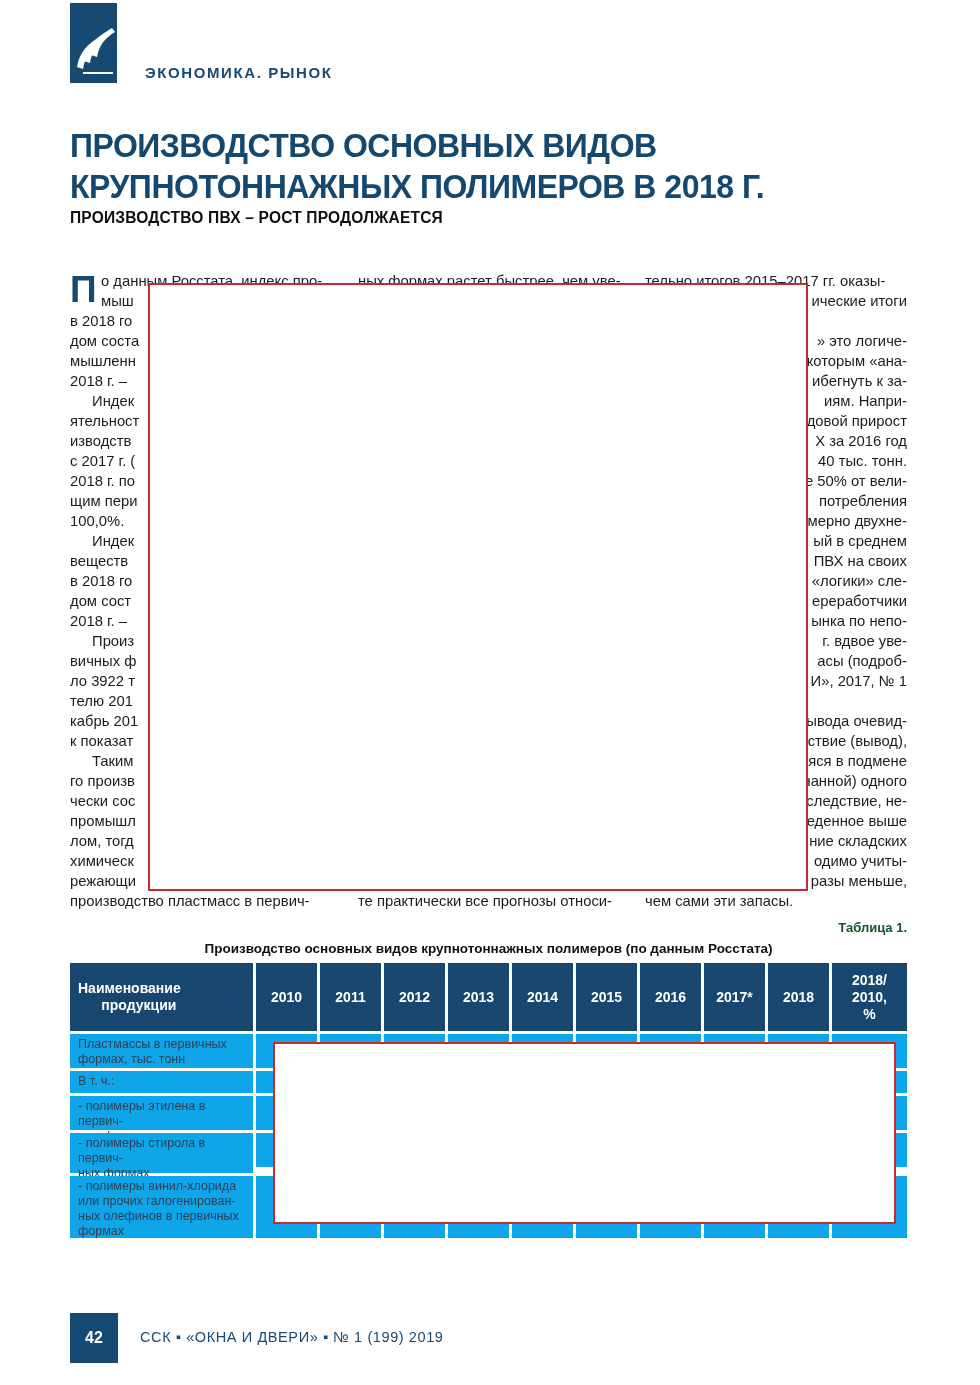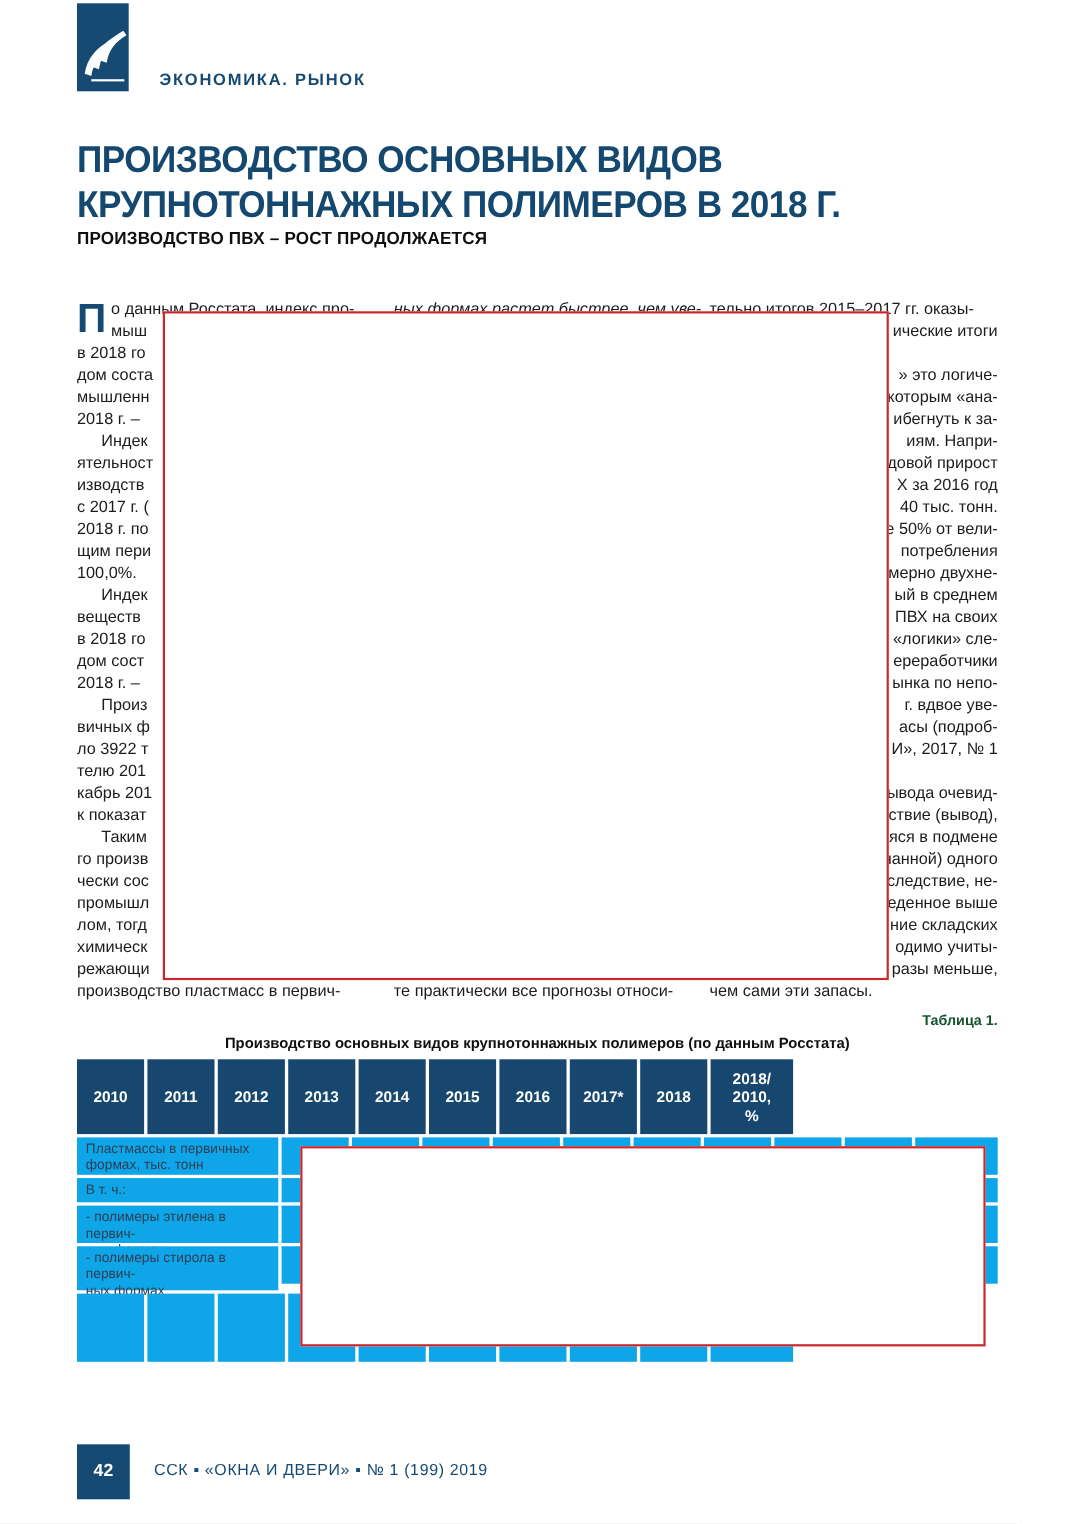--- a/index.html
+++ b/index.html
@@ -120,21 +120,21 @@
       <div class="bline" style="left: 70px; top: 712px;">кабрь 201</div>
       <div class="bline" style="left: 70px; top: 732px;">к показат</div>
       <div class="bline" style="left: 92px; top: 752px;">Таким</div>
       <div class="bline" style="left: 70px; top: 772px;">го произв</div>
       <div class="bline" style="left: 70px; top: 792px;">чески сос</div>
       <div class="bline" style="left: 70px; top: 812px;">промышл</div>
       <div class="bline" style="left: 70px; top: 832px;">лом, тогд</div>
       <div class="bline" style="left: 70px; top: 852px;">химическ</div>
       <div class="bline" style="left: 70px; top: 872px;">режающи</div>
       <div class="bline" style="left: 70px; top: 892px;">производство пластмасс в первич-</div>
-      <div class="bline" style="left: 358px; top: 272px; font-style: italic;">ных формах растет быстрее, чем уве-</div>
+      <div class="bline" style="left: 358px; top: 272px;">ных формах растет быстрее, чем уве-</div>
       <div class="bline" style="left: 358px; top: 892px;">те практически все прогнозы относи-</div>
       <div class="bline" style="left: 645px; top: 272px; width: 262px; text-align: left;">тельно итогов 2015–2017 гг. оказы-</div>
       <div class="bline" style="left: 645px; top: 292px; width: 262px; text-align: right;">ические итоги</div>
       <div class="bline" style="left: 645px; top: 332px; width: 262px; text-align: right;">» это логиче-</div>
       <div class="bline" style="left: 645px; top: 352px; width: 262px; text-align: right;">которым «ана-</div>
       <div class="bline" style="left: 645px; top: 372px; width: 262px; text-align: right;">ибегнуть к за-</div>
       <div class="bline" style="left: 645px; top: 392px; width: 262px; text-align: right;">иям. Напри-</div>
       <div class="bline" style="left: 645px; top: 412px; width: 262px; text-align: right;">довой прирост</div>
       <div class="bline" style="left: 645px; top: 432px; width: 262px; text-align: right;">Х за 2016 год</div>
       <div class="bline" style="left: 645px; top: 452px; width: 262px; text-align: right;">40 тыс. тонн.</div>
@@ -160,20 +160,22 @@
       <div class="bline" style="left: 645px; top: 872px; width: 262px; text-align: right;">разы меньше,</div>
       <div class="bline" style="left: 645px; top: 892px; width: 262px; text-align: left;">чем сами эти запасы.</div>
     </div>
 
   <div class="redact" style="left:148px;top:283px;width:660px;height:608px;"></div>
 
   <div class="table-label">Таблица 1.</div>
   <div class="table-caption">Производство основных видов крупнотоннажных полимеров (по данным Росстата)</div>
   <div class="ptable" id="ptable">
       <div class="trow">
+        <div class="tcell th name" style="width: 183px; height: 68px;">Наименование
+      продукции</div>
         <div class="tcell th" style="width: 61px; height: 68px;">2010</div>
         <div class="tcell th" style="width: 61px; height: 68px;">2011</div>
         <div class="tcell th" style="width: 61px; height: 68px;">2012</div>
         <div class="tcell th" style="width: 61px; height: 68px;">2013</div>
         <div class="tcell th" style="width: 61px; height: 68px;">2014</div>
         <div class="tcell th" style="width: 61px; height: 68px;">2015</div>
         <div class="tcell th" style="width: 61px; height: 68px;">2016</div>
         <div class="tcell th" style="width: 61px; height: 68px;">2017*</div>
         <div class="tcell th" style="width: 61px; height: 68px;">2018</div>
         <div class="tcell th" style="width: 75px; height: 68px;">2018/
@@ -229,20 +231,24 @@
         <div class="tcell td" style="width: 61px; height: 34px;"></div>
         <div class="tcell td" style="width: 61px; height: 34px;"></div>
         <div class="tcell td" style="width: 61px; height: 34px;"></div>
         <div class="tcell td" style="width: 61px; height: 34px;"></div>
         <div class="tcell td" style="width: 61px; height: 34px;"></div>
         <div class="tcell td" style="width: 61px; height: 34px;"></div>
         <div class="tcell td" style="width: 61px; height: 34px;"></div>
         <div class="tcell td" style="width: 75px; height: 34px;"></div>
       </div>
       <div class="trow">
+        <div class="tcell td name" style="width: 183px; height: 62px;">- полимеры винил-хлорида
+или прочих галогенирован-
+ных олефинов в первичных
+формах</div>
         <div class="tcell td" style="width: 61px; height: 62px;"></div>
         <div class="tcell td" style="width: 61px; height: 62px;"></div>
         <div class="tcell td" style="width: 61px; height: 62px;"></div>
         <div class="tcell td" style="width: 61px; height: 62px;"></div>
         <div class="tcell td" style="width: 61px; height: 62px;"></div>
         <div class="tcell td" style="width: 61px; height: 62px;"></div>
         <div class="tcell td" style="width: 61px; height: 62px;"></div>
         <div class="tcell td" style="width: 61px; height: 62px;"></div>
         <div class="tcell td" style="width: 61px; height: 62px;"></div>
         <div class="tcell td" style="width: 75px; height: 62px;"></div>

